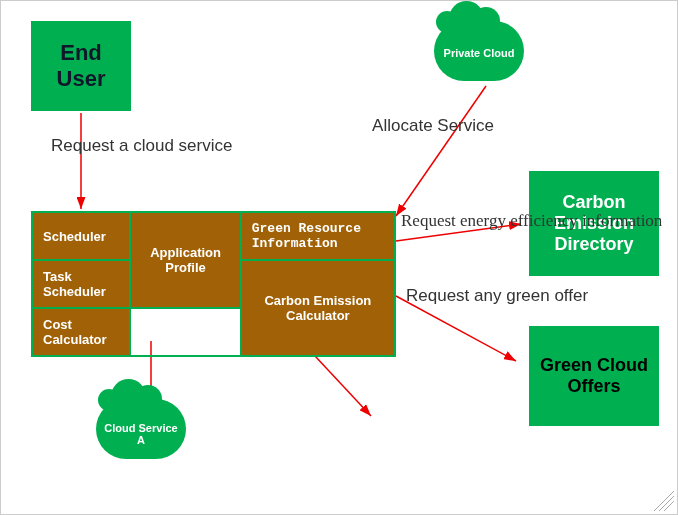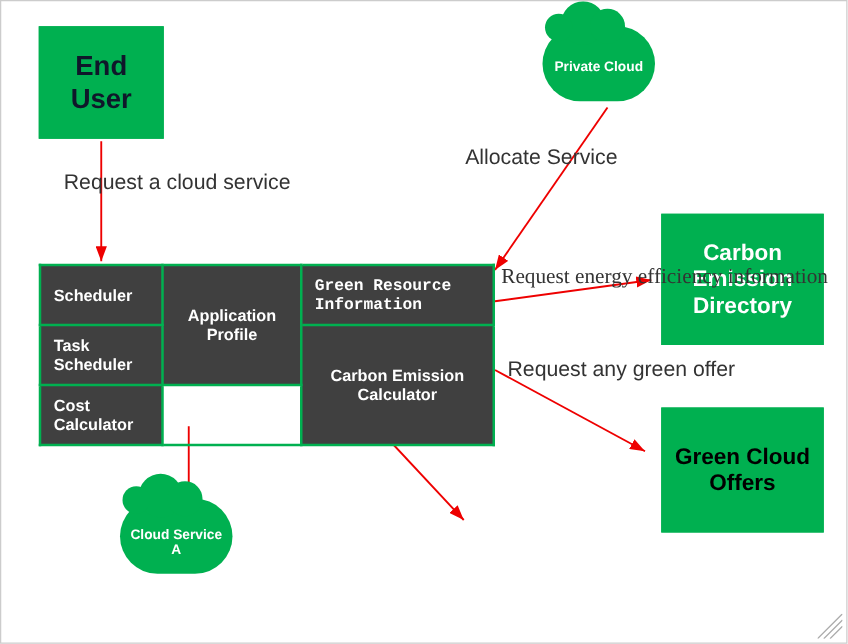--- a/index.html
+++ b/index.html
@@ -82,21 +82,21 @@
       position: absolute;
       top: 210px;
       left: 30px;
       width: 365px;
       border: 2px solid #00b050;
       border-collapse: collapse;
     }
 
     .scheduler-table td {
       border: 2px solid #00b050;
-      background: #404040;
+      background: #a16207;
       color: white;
       font-size: 13px;
       font-weight: bold;
       padding: 8px 10px;
       text-align: left;
     }
 
     
     .cloud {
       position: absolute;

